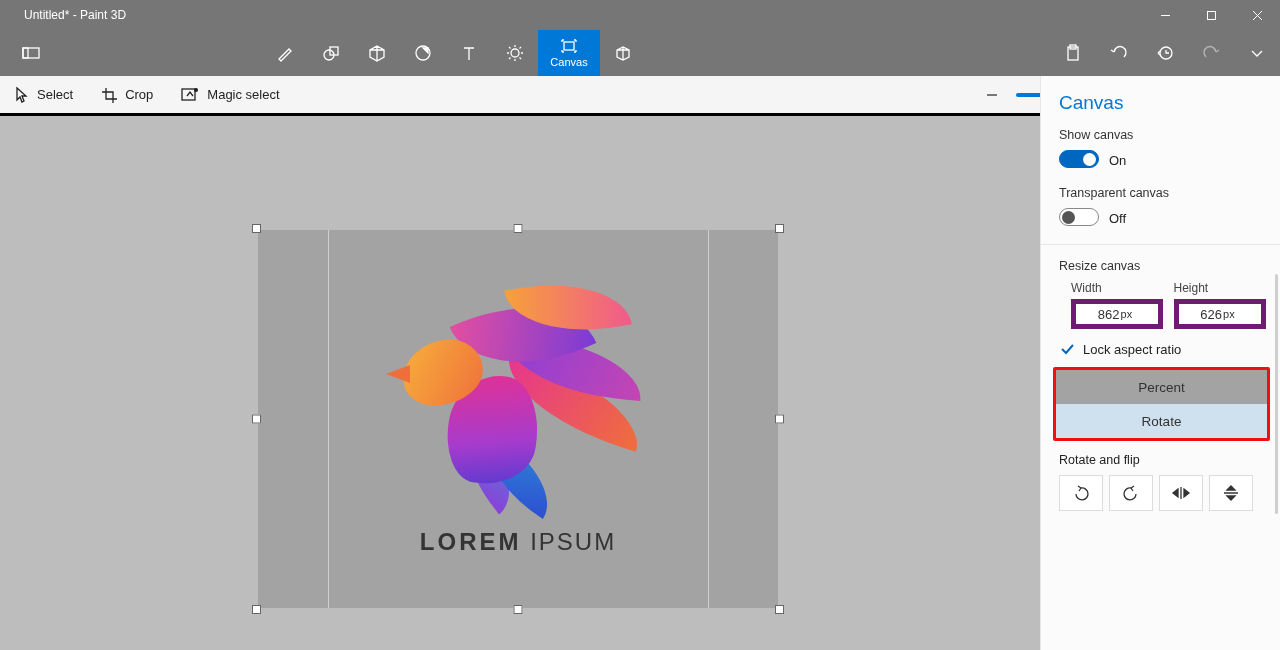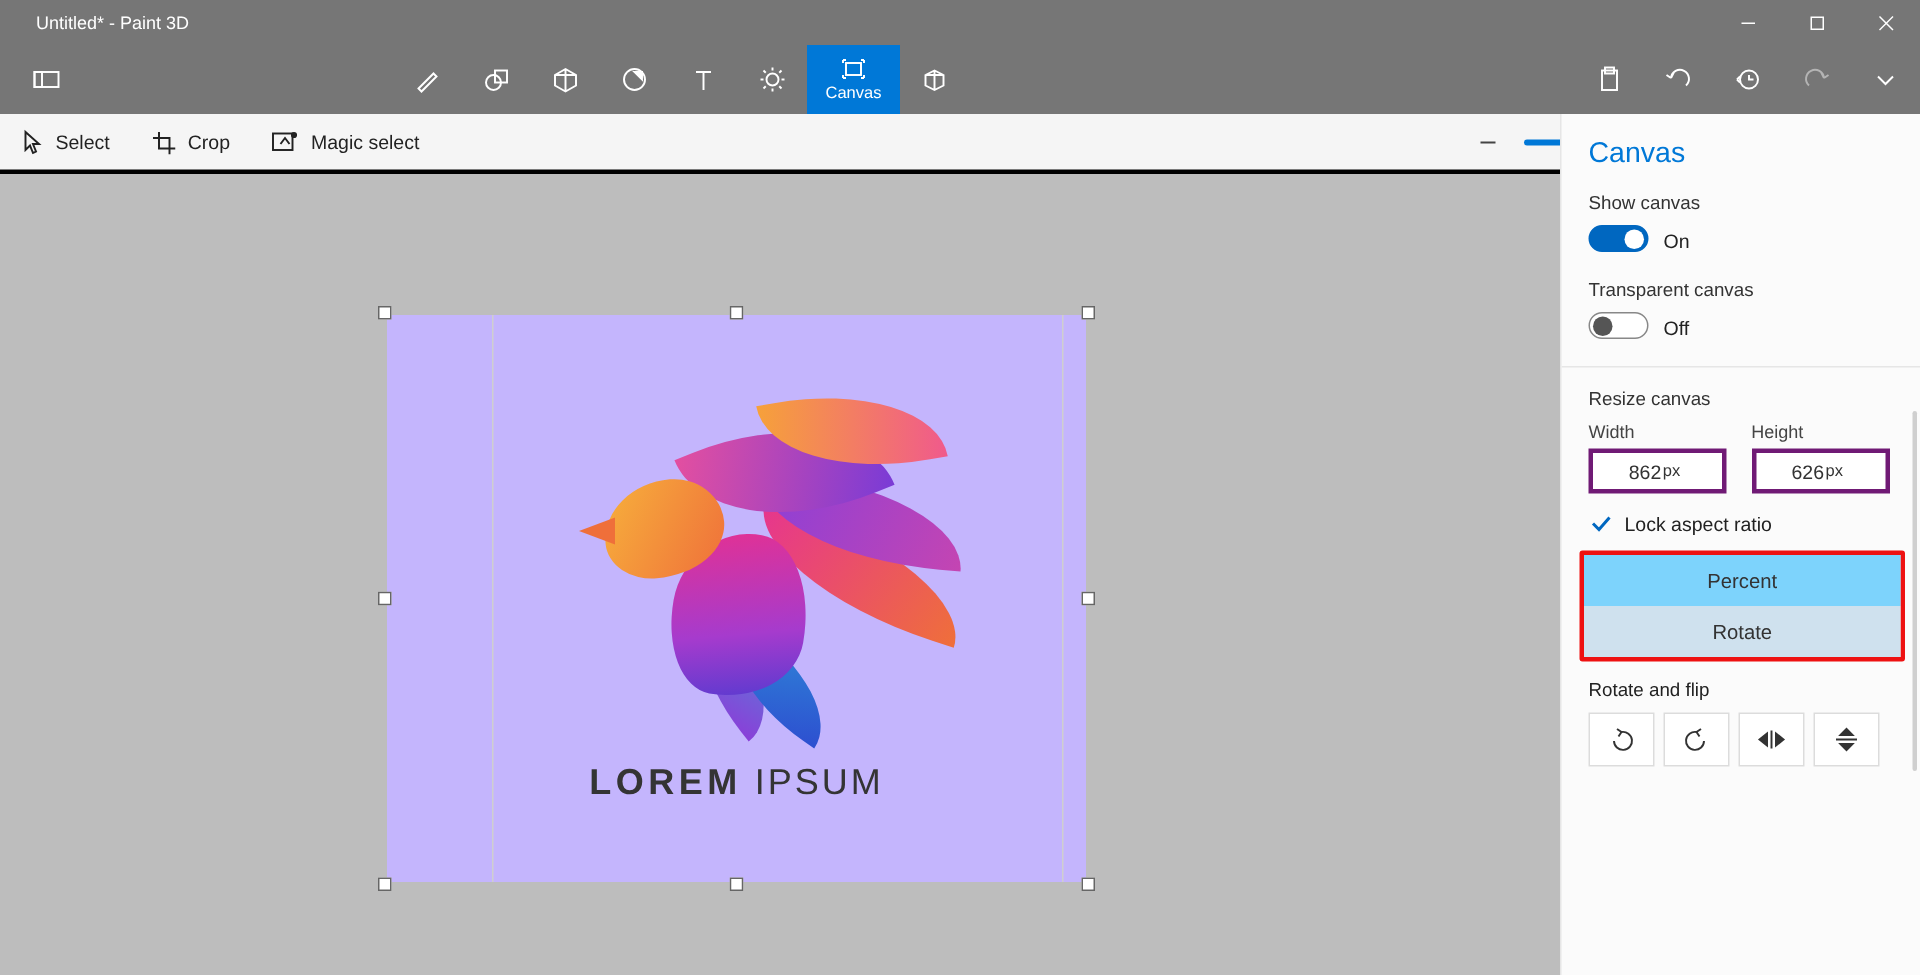--- a/index.html
+++ b/index.html
@@ -29,21 +29,21 @@
     .sec-spacer { flex: 1; }
     .zoom-group { display: flex; align-items: center; gap: 10px; padding-right: 6px; }
     .zoom-slider { width: 130px; height: 4px; background: #0078d7; position: relative; border-radius: 2px;}
     .zoom-slider .thumb { position: absolute; top: -5px; width: 8px; height: 18px; background: #0078d7; border-radius: 2px; }
     .zoom-icon { width: 28px; height: 28px; display:flex; align-items:center; justify-content:center; color:#444;}
     .zoom-val { font-size: 12px; color:#222; width:40px; text-align:center;}
     .more-dots { width:30px; text-align:center; color:#444; letter-spacing:1px; font-size:13px;}
 
     
     .workspace-wrap { position: absolute; top: 116px; left: 0; right: 240px; bottom: 0; background: #bdbdbd; }
-    .canvas-frame { position: absolute; left: 258px; top: 94px; width: 466px; height: 378px; background: #c4b5fd; }
+    .canvas-frame { position: absolute; left: 258px; top: 114px; width: 520px; height: 378px; background: #a3a3a3; }
     .guide-v { position:absolute; top:0; bottom:0; width:0; border-left:1px solid #cfcfcf; }
     .guide-v.g1 { left: 70px; } .guide-v.g2 { left: 450px; }
     
     .handle { position:absolute; width:9px; height:9px; background:#fff; border:1px solid #666; }
     .h-nw { left:-6px;  top:-6px; } .h-n  { left:50%; top:-6px; transform:translateX(-50%);} .h-ne { right:-6px; top:-6px;}
     .h-w  { left:-6px;  top:50%;  transform:translateY(-50%);} .h-e { right:-6px; top:50%; transform:translateY(-50%);}
     .h-sw { left:-6px;  bottom:-6px;} .h-s { left:50%; bottom:-6px; transform:translateX(-50%);} .h-se { right:-6px; bottom:-6px;}
 
     
     .bird { position:absolute; left:130px; top:50px; width:260px; height:230px; }
@@ -64,30 +64,30 @@
     
     .sidepanel { position:absolute; top:76px; right:0; bottom:0; width:240px; background:#fbfbfb; border-left:1px solid #e6e6e6; padding:12px 10px 0 18px; color:#222; font-size:13px; overflow:hidden; }
     .sidepanel h2 { color:#0078d7; font-size:19px; font-weight:400; margin: 4px 0 14px 0;}
     .sp-label { font-size:12.5px; color:#333; margin-bottom:8px; }
     .toggle-row { display:flex; align-items:flex-end; gap:10px; margin-bottom:18px; }
     .toggle { width:40px; height:18px; border-radius:9px; position:relative; border:1px solid #888; background:#fff;}
     .toggle.on { background:#0067c0; border-color:#0067c0; }
     .toggle .knob { position:absolute; top:1.5px; width:13px; height:13px; border-radius:50%; background:#555;}
     .toggle.on .knob { background:#fff; right:2px; } .toggle.off .knob { left:2px; }
     .sp-sep { height:1px; background:#e6e6e6; margin: 0 -10px 14px -18px; }
-    .dim-row { display:flex; gap:6px; margin:4px 0 4px 0;}
+    .dim-row { display:flex; gap:6px; margin:4px 0 4px 12px;}
     .dim-col { flex:1; }
     .dim-col .lbl { font-size:12px; color:#444; margin-bottom:4px;}
-    .dim-input { width:92px; height:30px; border:3px solid #701a75; background:#fff; display:flex; align-items:center; justify-content:center; font-size:13px; color:#333; padding-right:4px;}
+    .dim-input { width:92px; height:30px; border:5px solid #701a75; background:#fff; display:flex; align-items:center; justify-content:center; font-size:13px; color:#333; padding-right:4px;}
     .chk-row { display:flex; align-items:center; gap:8px; margin:12px 0 10px 0; font-size:13px;}
     .chk { width:16px; height:16px; display:flex; align-items:center; justify-content:center; color:#0067c0; border:none;}
     .chk svg { stroke:#0067c0; stroke-width:2; fill:none;}
 
     .seg-wrap { border:3px solid #e11; border-radius:2px; margin-left:-6px; margin-right:0px;}
-    .seg { height:34px; display:flex; align-items:center; justify-content:center; background:#7dd3fc; color:#333; font-size:13.5px;}
+    .seg { height:34px; display:flex; align-items:center; justify-content:center; background:#a3a3a3; color:#333; font-size:13.5px;}
     .seg.selected { background:#cfe1ee; }
 
     .rf-label { font-size:12.5px; margin: 12px 0 8px 0;}
     .rf-row { display:flex; gap:6px; }
     .rf-btn { width:44px; height:36px; border:1px solid #dcdcdc; background:#fff; display:flex; align-items:center; justify-content:center;}
     .rf-btn svg { stroke:#333; fill:none; stroke-width:1.3;}
 
     .scroll-ind { position:absolute; right:2px; top:198px; width:3px; height:240px; background:#cfcfcf; border-radius:2px;}
   </style>
 </head>

